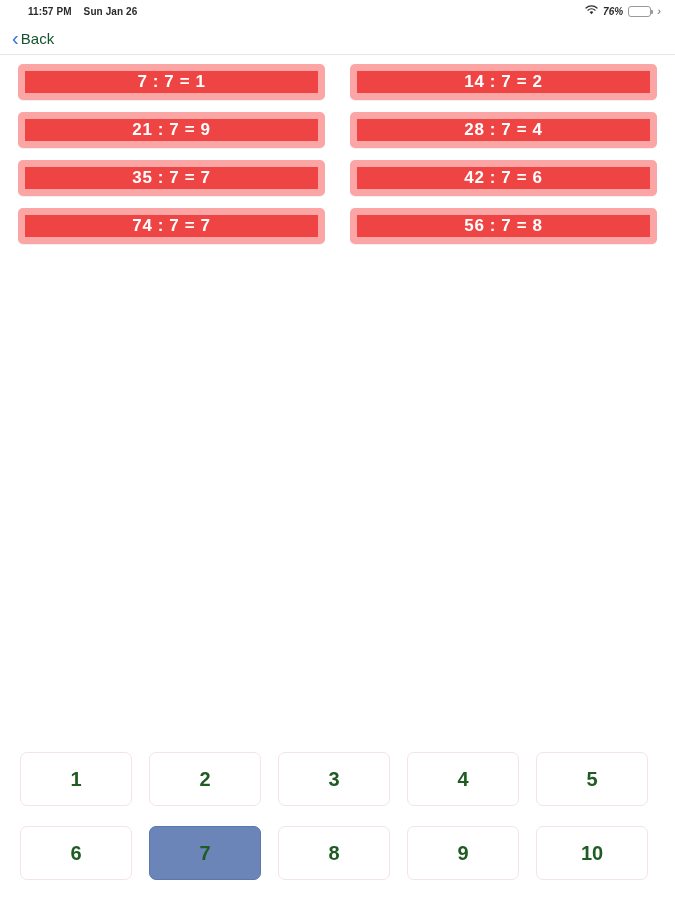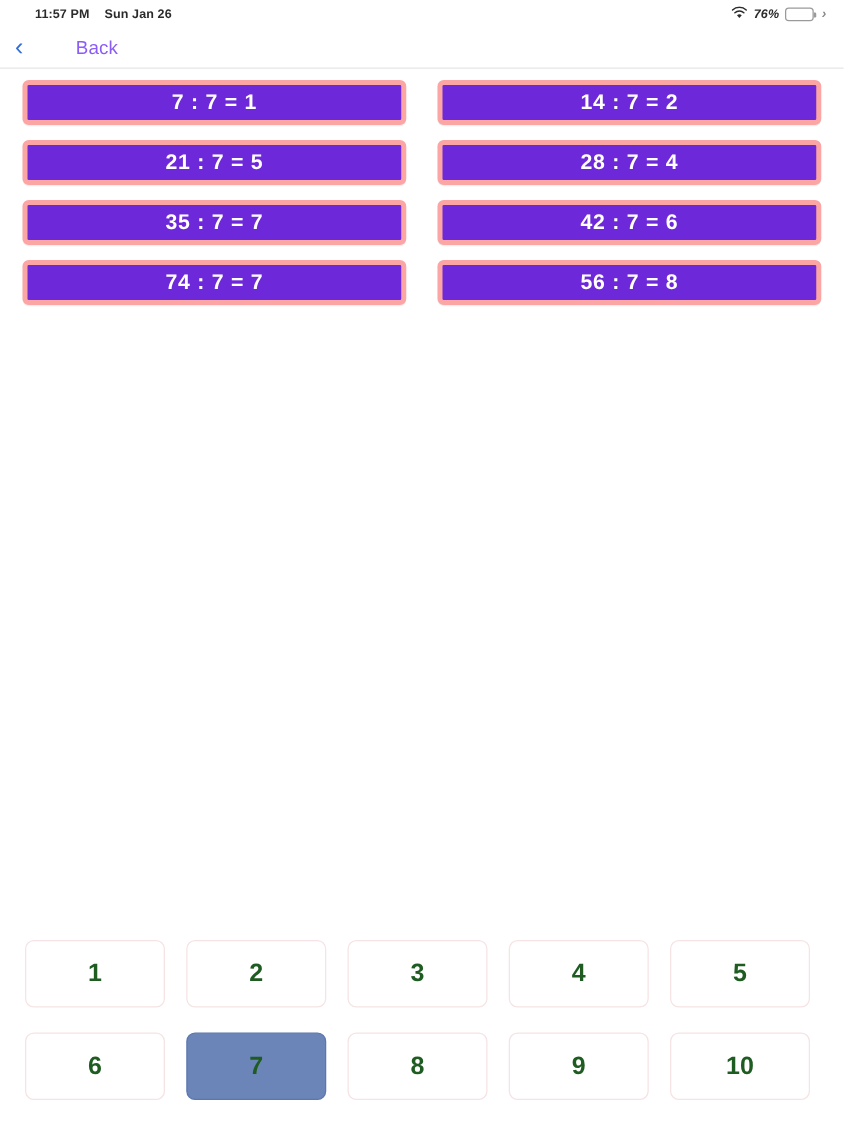--- a/index.html
+++ b/index.html
@@ -108,40 +108,39 @@
   }
   .back-chevron {
     font-size: 20px;
     line-height: 1;
     color: #2f6fdb;
     font-weight: 400;
     margin-top: -1px;
   }
   .back-label {
     font-size: 15px;
-    color: #8b5cf6;
+    color: #14532d;
     letter-spacing: 0.1px;
-    margin-left: 40px;
   }
 
   
   .eq-grid {
     position: absolute;
     top: 64px;
     left: 18px;
     width: 639px;
     display: grid;
     grid-template-columns: 307px 307px;
     column-gap: 25px;
     row-gap: 12px;
   }
   .eq-btn {
     height: 36px;
-    background: #6d28d9;
-    border: 4px solid #fca5a5;
+    background: #ef4444;
+    border: 7px solid #fca5a5;
     border-radius: 5px;
     color: #ffffff;
     font-size: 17px;
     font-weight: bold;
     display: flex;
     align-items: center;
     justify-content: center;
     letter-spacing: 0.6px;
     cursor: pointer;
     box-shadow: 0 1px 0 rgba(0,0,0,0.06);
@@ -208,21 +207,21 @@
   <div class="navbar">
     <button class="back-button">
       <span class="back-chevron">‹</span>
       <span class="back-label">Back</span>
     </button>
   </div>
 
   <div class="eq-grid">
       <div class="eq-btn">7 : 7 = 1</div>
       <div class="eq-btn">14 : 7 = 2</div>
-      <div class="eq-btn">21 : 7 = 5</div>
+      <div class="eq-btn">21 : 7 = 9</div>
       <div class="eq-btn">28 : 7 = 4</div>
       <div class="eq-btn">35 : 7 = 7</div>
       <div class="eq-btn">42 : 7 = 6</div>
       <div class="eq-btn">74 : 7 = 7</div>
       <div class="eq-btn">56 : 7 = 8</div>
     </div>
 
   <div class="keypad">
       <div class="key-btn">1</div>
       <div class="key-btn">2</div>

